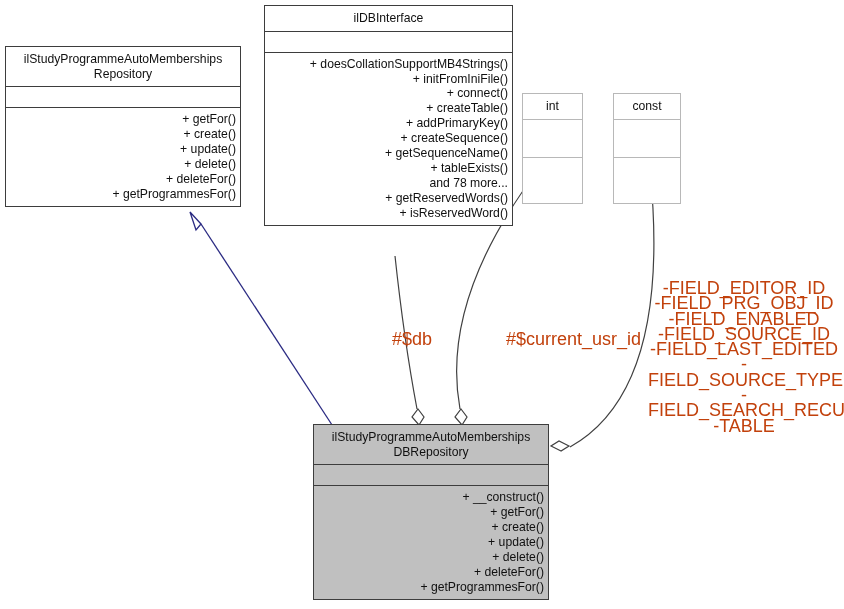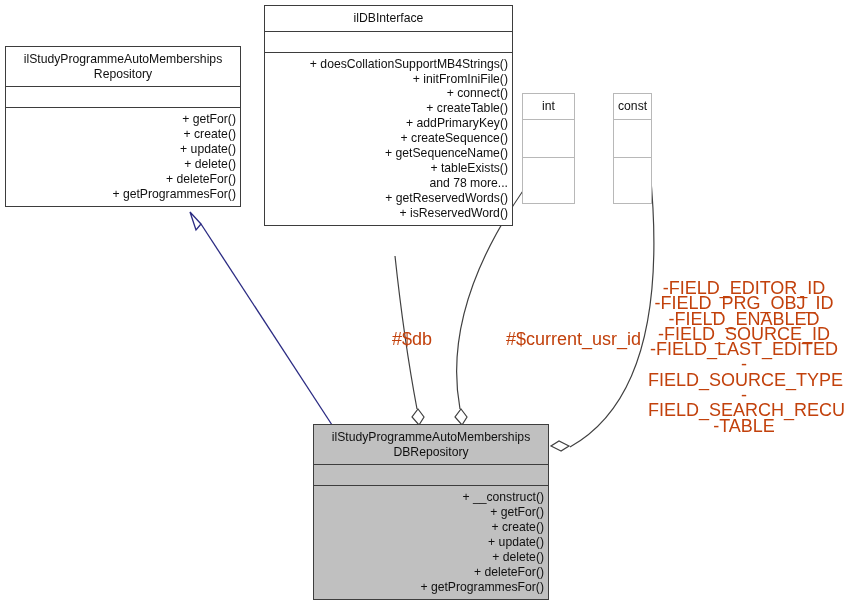--- a/index.html
+++ b/index.html
@@ -150,29 +150,29 @@
       <div class="uml-member">+ addPrimaryKey()</div>
       <div class="uml-member">+ createSequence()</div>
       <div class="uml-member">+ getSequenceName()</div>
       <div class="uml-member">+ tableExists()</div>
       <div class="uml-member">and 78 more...</div>
       <div class="uml-member">+ getReservedWords()</div>
       <div class="uml-member">+ isReservedWord()</div>
     </div>
   </div>
 
-  <div class="uml-node light-border" id="node-int" style="left:522px; top:93px; width:53px;">
+  <div class="uml-node light-border" id="node-int" style="left:522px; top:93px; width:61px;">
     <div class="uml-title">int</div>
     <div class="uml-sep"></div>
     <div class="uml-attrs"></div>
     <div class="uml-sep"></div>
     <div class="uml-ops"></div>
   </div>
 
-  <div class="uml-node light-border" id="node-const" style="left:613px; top:93px; width:39px;">
+  <div class="uml-node light-border" id="node-const" style="left:613px; top:93px; width:68px;">
     <div class="uml-title">const</div>
     <div class="uml-sep"></div>
     <div class="uml-attrs"></div>
     <div class="uml-sep"></div>
     <div class="uml-ops"></div>
   </div>
 
   <div class="uml-node shaded" id="node-db-repository" style="left:313px; top:424px; width:236px;">
     <div class="uml-title">ilStudyProgrammeAutoMemberships
 DBRepository</div>

